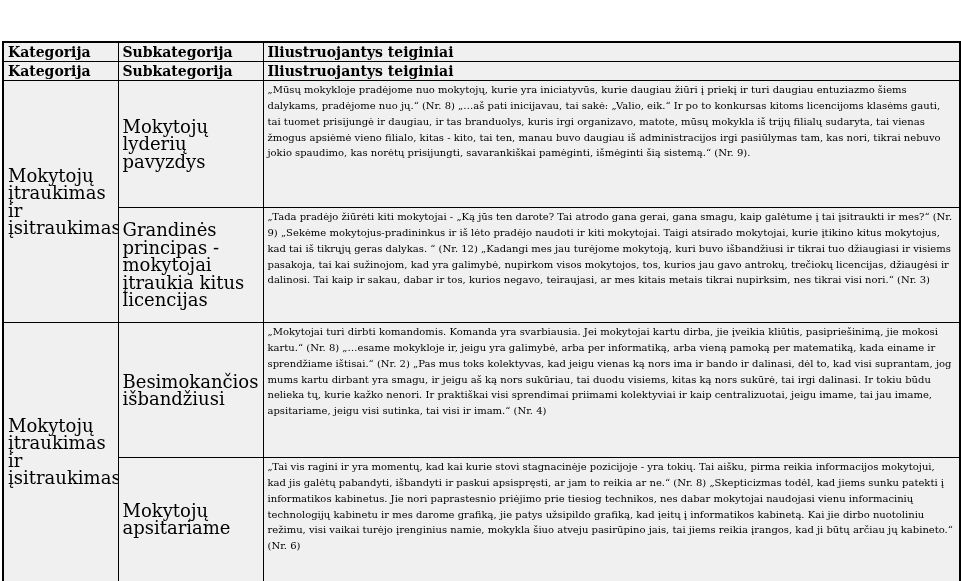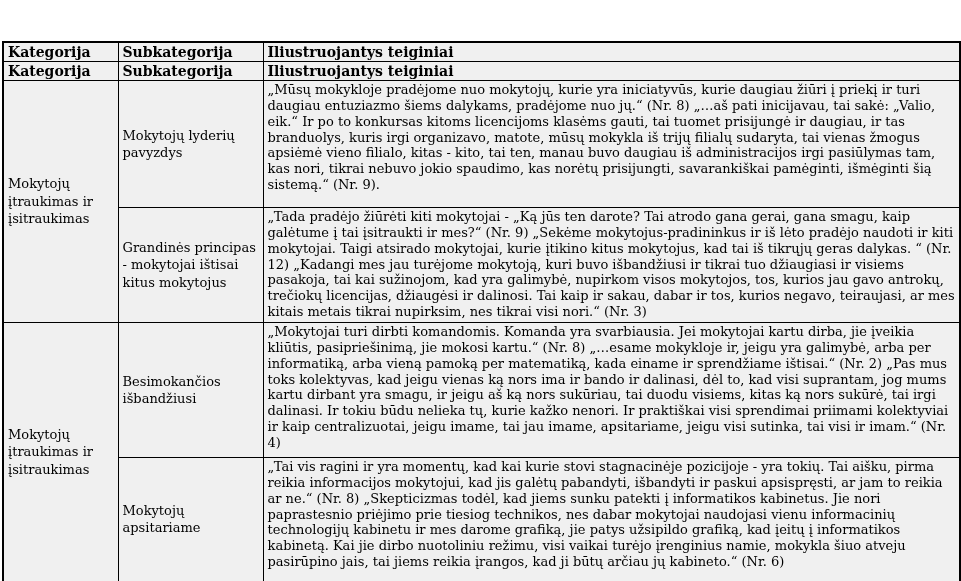--- a/index.html
+++ b/index.html
@@ -38,26 +38,26 @@
     vertical-align: middle;
     padding: 0 4px;
     border-bottom: 2px solid #000;
   }
   tr.hdr-row { height: 18px; }
   tr.row-a { height: 127px; }
   tr.row-b { height: 115px; }
   tr.row-c { height: 135px; }
   tr.row-d { height: 124px; }
   td.category-cell, td.subcategory-cell {
-    font-size: 13px;
+    font-size: 18px;
     line-height: 17.5px;
     vertical-align: middle;
   }
   td.quote-cell {
-    font-size: 13px;
+    font-size: 10px;
     line-height: 15.85px;
     vertical-align: top;
     text-align: left;
   }
 </style>
 </head>
 <body>
 
 <div class="page">
   <table class="cat-table">
@@ -77,21 +77,21 @@
         <th class="hdr-cell">Subkategorija</th>
         <th class="hdr-cell">Iliustruojantys teiginiai</th>
       </tr>
 
       <tr class="row-a">
         <td class="category-cell" rowspan="2">Mokytojų įtraukimas ir įsitraukimas</td>
         <td class="subcategory-cell">Mokytojų lyderių pavyzdys</td>
         <td class="quote-cell">„Mūsų mokykloje pradėjome nuo mokytojų, kurie yra iniciatyvūs, kurie daugiau žiūri į priekį ir turi daugiau entuziazmo šiems dalykams, pradėjome nuo jų.“ (Nr. 8) „…aš pati inicijavau, tai sakė: „Valio, eik.“ Ir po to konkursas kitoms licencijoms klasėms gauti, tai tuomet prisijungė ir daugiau, ir tas branduolys, kuris irgi organizavo, matote, mūsų mokykla iš trijų filialų sudaryta, tai vienas žmogus apsiėmė vieno filialo, kitas - kito, tai ten, manau buvo daugiau iš administracijos irgi pasiūlymas tam, kas nori, tikrai nebuvo jokio spaudimo, kas norėtų prisijungti, savarankiškai pamėginti, išmėginti šią sistemą.“ (Nr. 9).</td>
       </tr>
       <tr class="row-b">
-        <td class="subcategory-cell">Grandinės principas - mokytojai ištisai kitus mokytojus</td>
+        <td class="subcategory-cell">Grandinės principas - mokytojai įtraukia kitus licencijas</td>
         <td class="quote-cell">„Tada pradėjo žiūrėti kiti mokytojai - „Ką jūs ten darote? Tai atrodo gana gerai, gana smagu, kaip galėtume į tai įsitraukti ir mes?“ (Nr. 9) „Sekėme mokytojus-pradininkus ir iš lėto pradėjo naudoti ir kiti mokytojai. Taigi atsirado mokytojai, kurie įtikino kitus mokytojus, kad tai iš tikrųjų geras dalykas. “ (Nr. 12) „Kadangi mes jau turėjome mokytoją, kuri buvo išbandžiusi ir tikrai tuo džiaugiasi ir visiems pasakoja, tai kai sužinojom, kad yra galimybė, nupirkom visos mokytojos, tos, kurios jau gavo antrokų, trečiokų licencijas, džiaugėsi ir dalinosi. Tai kaip ir sakau, dabar ir tos, kurios negavo, teiraujasi, ar mes kitais metais tikrai nupirksim, nes tikrai visi nori.“ (Nr. 3)</td>
       </tr>
 
       <tr class="row-c">
         <td class="category-cell" rowspan="2">Mokytojų įtraukimas ir įsitraukimas</td>
         <td class="subcategory-cell">Besimokančios išbandžiusi</td>
         <td class="quote-cell">„Mokytojai turi dirbti komandomis. Komanda yra svarbiausia. Jei mokytojai kartu dirba, jie įveikia kliūtis, pasipriešinimą, jie mokosi kartu.“ (Nr. 8) „…esame mokykloje ir, jeigu yra galimybė, arba per informatiką, arba vieną pamoką per matematiką, kada einame ir sprendžiame ištisai.“ (Nr. 2) „Pas mus toks kolektyvas, kad jeigu vienas ką nors ima ir bando ir dalinasi, dėl to, kad visi suprantam, jog mums kartu dirbant yra smagu, ir jeigu aš ką nors sukūriau, tai duodu visiems, kitas ką nors sukūrė, tai irgi dalinasi. Ir tokiu būdu nelieka tų, kurie kažko nenori. Ir praktiškai visi sprendimai priimami kolektyviai ir kaip centralizuotai, jeigu imame, tai jau imame, apsitariame, jeigu visi sutinka, tai visi ir imam.“ (Nr. 4)</td>
       </tr>
       <tr class="row-d">
         <td class="subcategory-cell">Mokytojų apsitariame</td>

